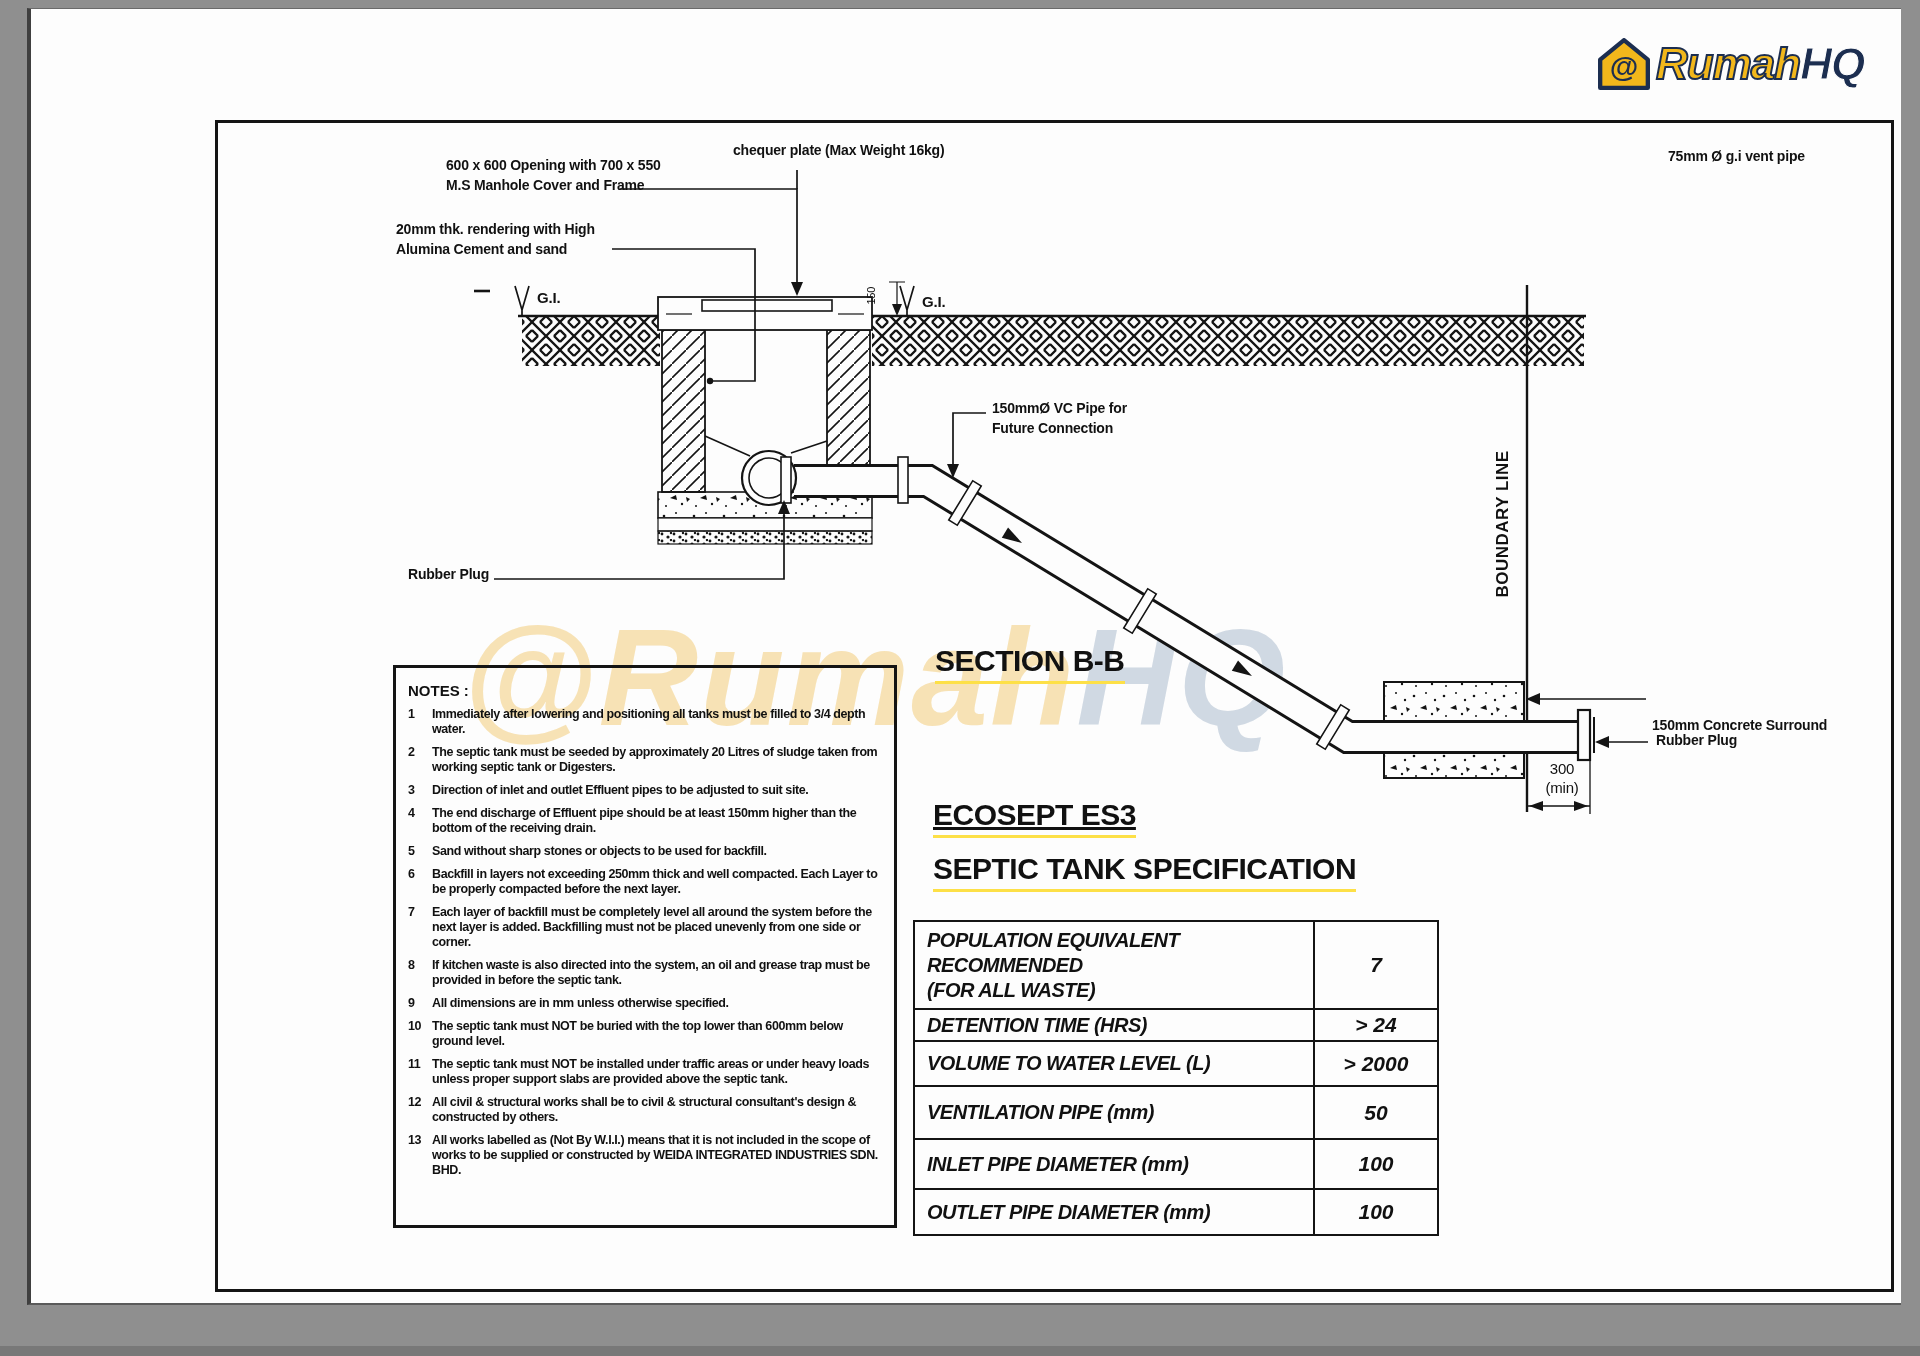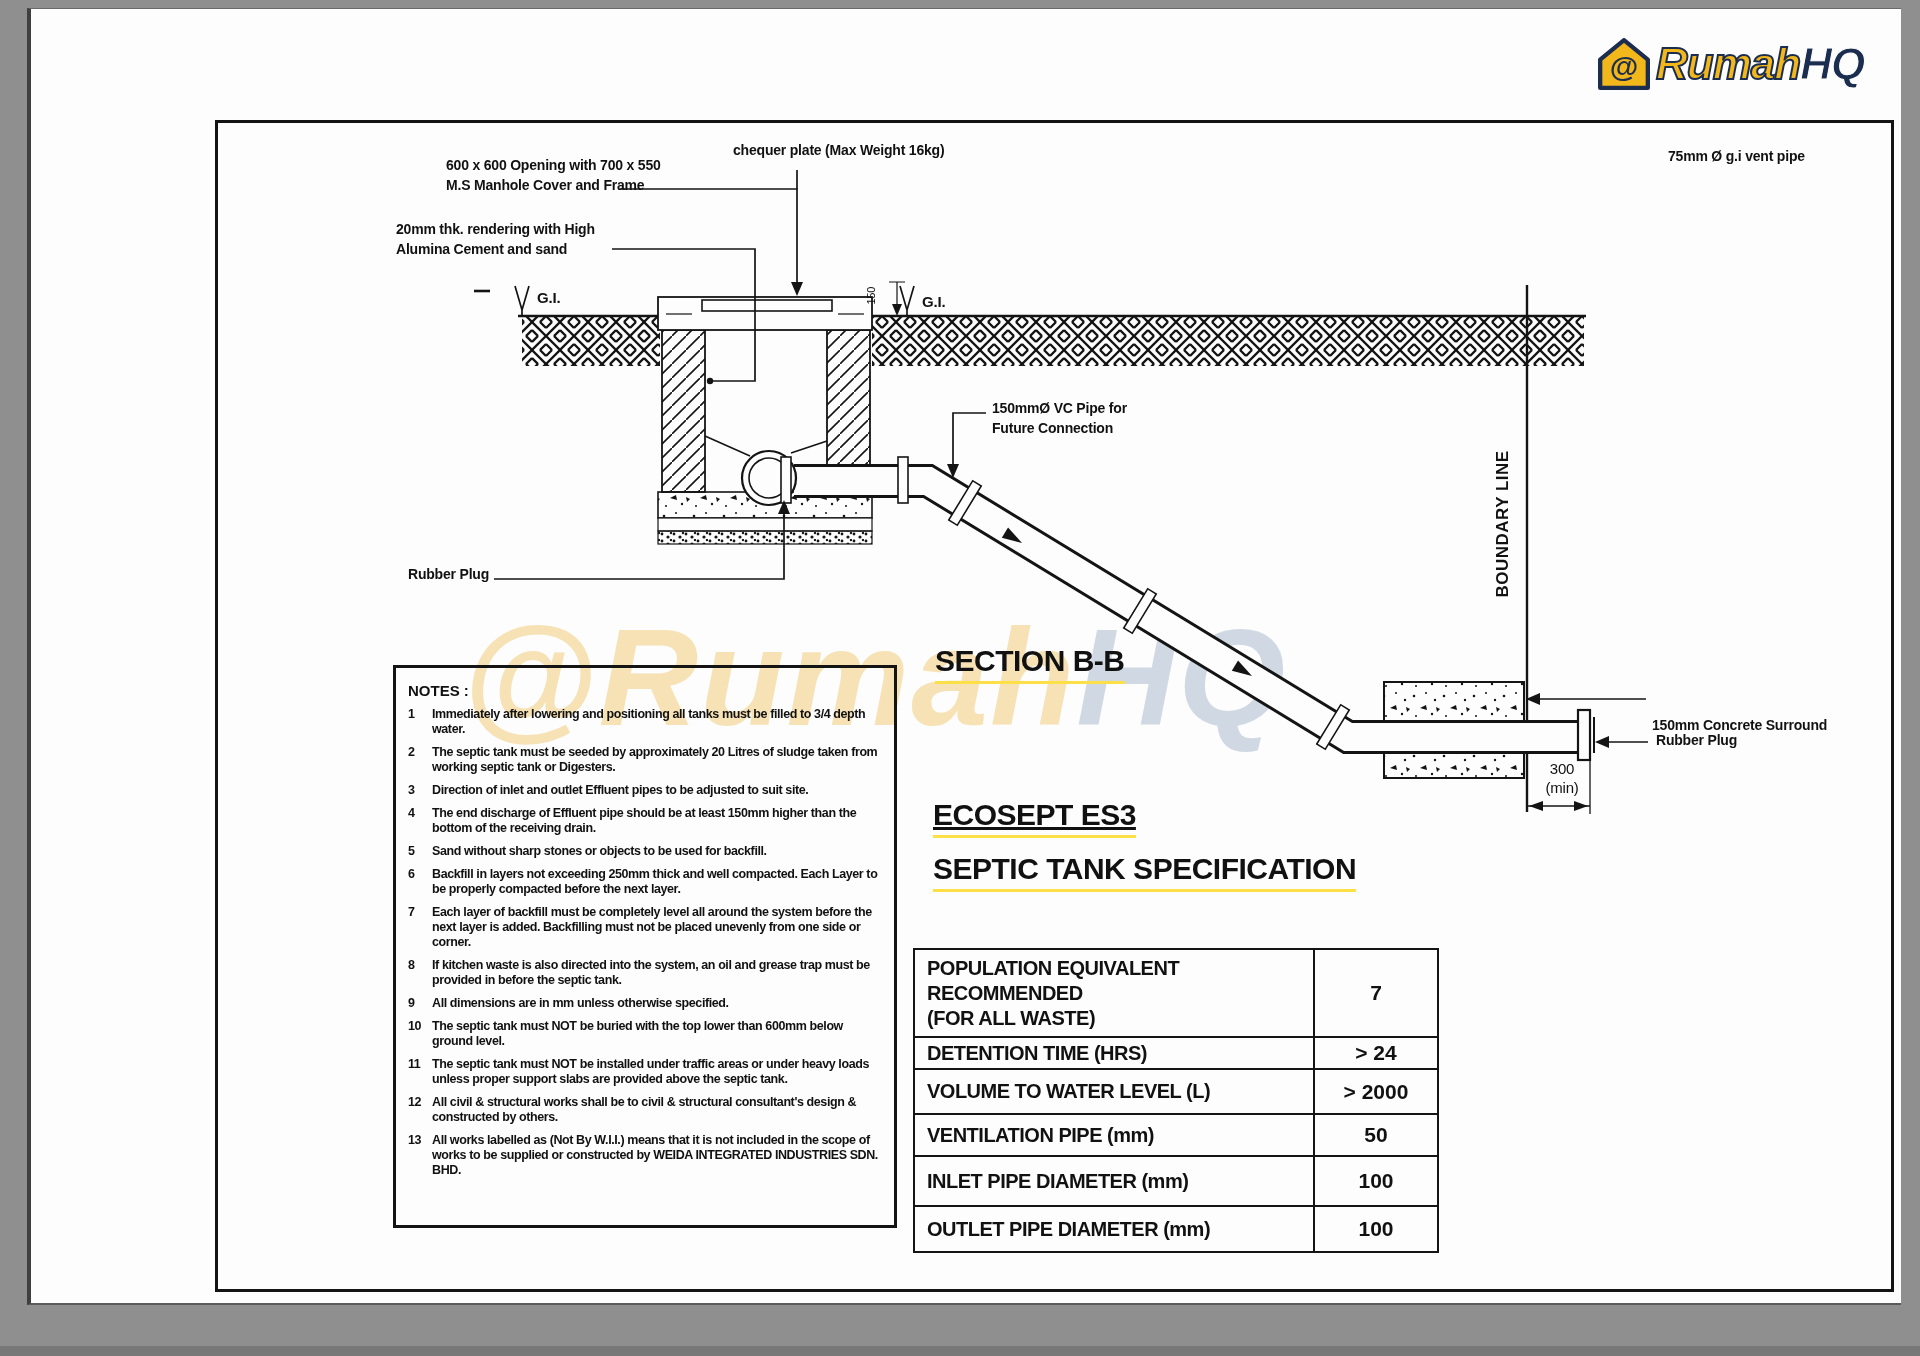--- a/index.html
+++ b/index.html
@@ -50,21 +50,21 @@
 
   
   #notes{position:absolute;left:393px;top:665px;width:504px;height:563px;border:3px solid #141414;
          box-sizing:border-box;padding:14px 10px 6px 12px;}
   #notes .nt-title{font-size:15px;font-weight:700;margin-bottom:4px;}
   .note{display:flex;margin-top:8px;font-size:12.5px;font-weight:700;line-height:1.2;letter-spacing:-0.4px;}
   .note .n-num{width:24px;flex:0 0 24px;}
   .note .n-text{flex:1;}
 
   
-  #spec-table{position:absolute;left:913px;top:948px;border-collapse:collapse;}
+  #spec-table{position:absolute;left:913px;top:920px;border-collapse:collapse;font-style:italic;}
   #spec-table td{border:2.5px solid #141414;background:transparent;}
   #spec-table td.c-label{width:385px;padding-left:12px;font-size:20px;font-weight:700;
                          letter-spacing:-0.5px;white-space:pre-line;line-height:1.25;}
   #spec-table td.c-value{width:120px;text-align:center;font-size:21px;font-weight:700;}
 </style>
 </head>
 <body>
 
 <div id="stage">
   <div id="page"></div>
@@ -274,21 +274,21 @@
       <td class="c-value">7</td>
     </tr>
     <tr style="height:32px">
       <td class="c-label">DETENTION TIME  (HRS)</td>
       <td class="c-value">&gt; 24</td>
     </tr>
     <tr style="height:45px">
       <td class="c-label">VOLUME TO WATER LEVEL  (L)</td>
       <td class="c-value">&gt; 2000</td>
     </tr>
-    <tr style="height:42px">
+    <tr style="height:53px">
       <td class="c-label">VENTILATION PIPE (mm)</td>
       <td class="c-value">50</td>
     </tr>
     <tr style="height:50px">
       <td class="c-label">INLET PIPE DIAMETER  (mm)</td>
       <td class="c-value">100</td>
     </tr>
     <tr style="height:46px">
       <td class="c-label">OUTLET PIPE DIAMETER  (mm)</td>
       <td class="c-value">100</td>

